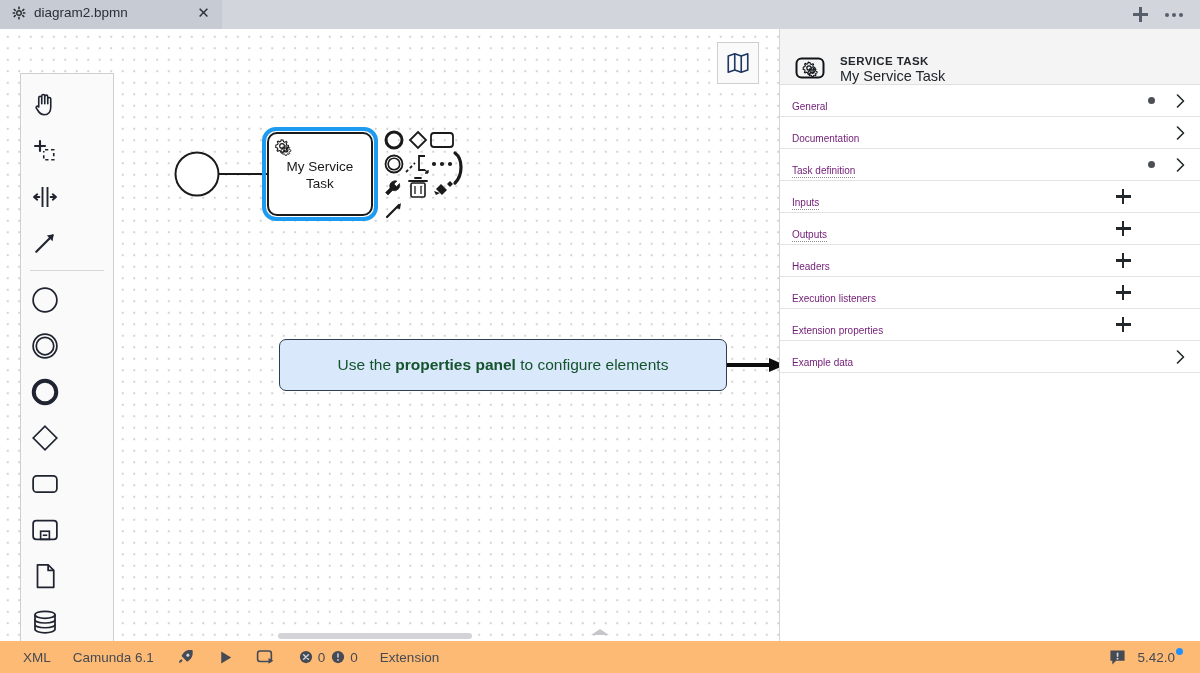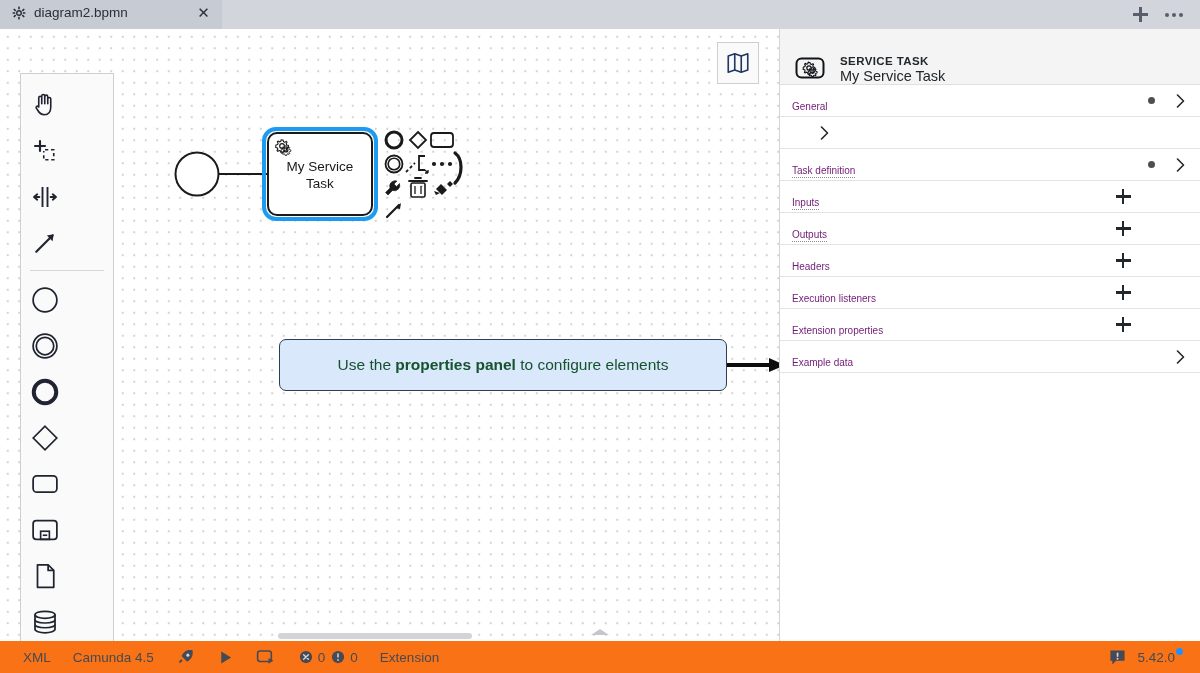--- a/index.html
+++ b/index.html
@@ -147,21 +147,21 @@
   .prop-chevron { width: 12px; flex: none; display:flex; align-items:center; justify-content:center; color: #22272b;}
   .prop-plus { width: 30px; margin-right: 48px; display: flex; align-items: center; justify-content: center; flex:none; }
   .prop-plus .pg { position: relative; width: 15px; height: 15px; }
   .prop-plus .pg:before, .prop-plus .pg:after { content:""; position:absolute; background:#22272b; }
   .prop-plus .pg:before { left: 6px; top: 0; width: 2.6px; height: 15px; }
   .prop-plus .pg:after { top: 6px; left: 0; height: 2.6px; width: 15px; }
 
   
   .statusbar {
     position: absolute; left: 0; top: 641px; width: 1200px; height: 32px;
-    background: #f97316; display: flex; align-items: center; padding: 0 12px;
+    background: #fdba74; display: flex; align-items: center; padding: 0 12px;
     font-size: 13.5px; color: #454a55;
   }
   .sb-item { display: flex; align-items: center; height: 32px; padding: 0 11px; cursor: pointer; }
   .sb-spacer { flex: 1 1 auto; }
   .sb-counts { display: flex; align-items: center; gap: 6px; padding: 0 11px; cursor: pointer; }
   .sb-count { display: flex; align-items: center; gap: 5px; }
   .sb-version { display: flex; align-items: center; padding-right: 6px; position: relative; }
   .sb-version .blue-dot {
     width: 7px; height: 7px; border-radius: 50%; background: #1e90ff;
     position: relative; top: -6px; left: 1px;
@@ -408,20 +408,21 @@
           <span class="prop-label">General</span>
           <span class="prop-dot"></span>
           <span class="prop-chevron">
             <svg width="9" height="14" viewBox="0 0 9 14">
                 <path d="M1.5 1l6 6-6 6" fill="none" stroke="#22272b" stroke-width="1.6" stroke-linecap="round" stroke-linejoin="round"></path>
               </svg>
           </span>
         </div>
 
         <div class="prop-row">
+          <span class="prop-label">Documentation</span>
           <span class="prop-dot hidden"></span>
           <span class="prop-chevron">
             <svg width="9" height="14" viewBox="0 0 9 14">
                 <path d="M1.5 1l6 6-6 6" fill="none" stroke="#22272b" stroke-width="1.6" stroke-linecap="round" stroke-linejoin="round"></path>
               </svg>
           </span>
         </div>
 
         <div class="prop-row">
           <span class="prop-label dotted">Task definition</span>
@@ -477,21 +478,21 @@
               </svg>
           </span>
         </div>
 
       </div>
     </div>
   </div>
 
   <div class="statusbar">
     <div class="sb-item">XML</div>
-    <div class="sb-item">Camunda 4.5</div>
+    <div class="sb-item">Camunda 6.1</div>
 
     <div class="sb-item">
       <svg width="19" height="19" viewBox="0 0 24 24">
         <path d="M13.5 3.2c3.8-1.2 7.4-.4 7.4-.4s.8 3.6-.4 7.4c-1 3-3.4 5.6-6.3 7.2l-3.6-3.6-3.6-3.6C8.6 7.3 10.5 4.2 13.5 3.2z" fill="#454a55"></path>
         <path d="M7 14.3c-1.5.6-2.6 1.9-3.1 3.4-.3.9.1 1.2.9 1 1.5-.4 2.8-1.5 3.5-3l-1.3-1.4z" fill="#454a55"></path>
         <circle cx="15" cy="9" r="1.9" fill="#d2d5db"></circle>
       </svg>
     </div>
     <div class="sb-item">
       <svg width="17" height="17" viewBox="0 0 24 24">

